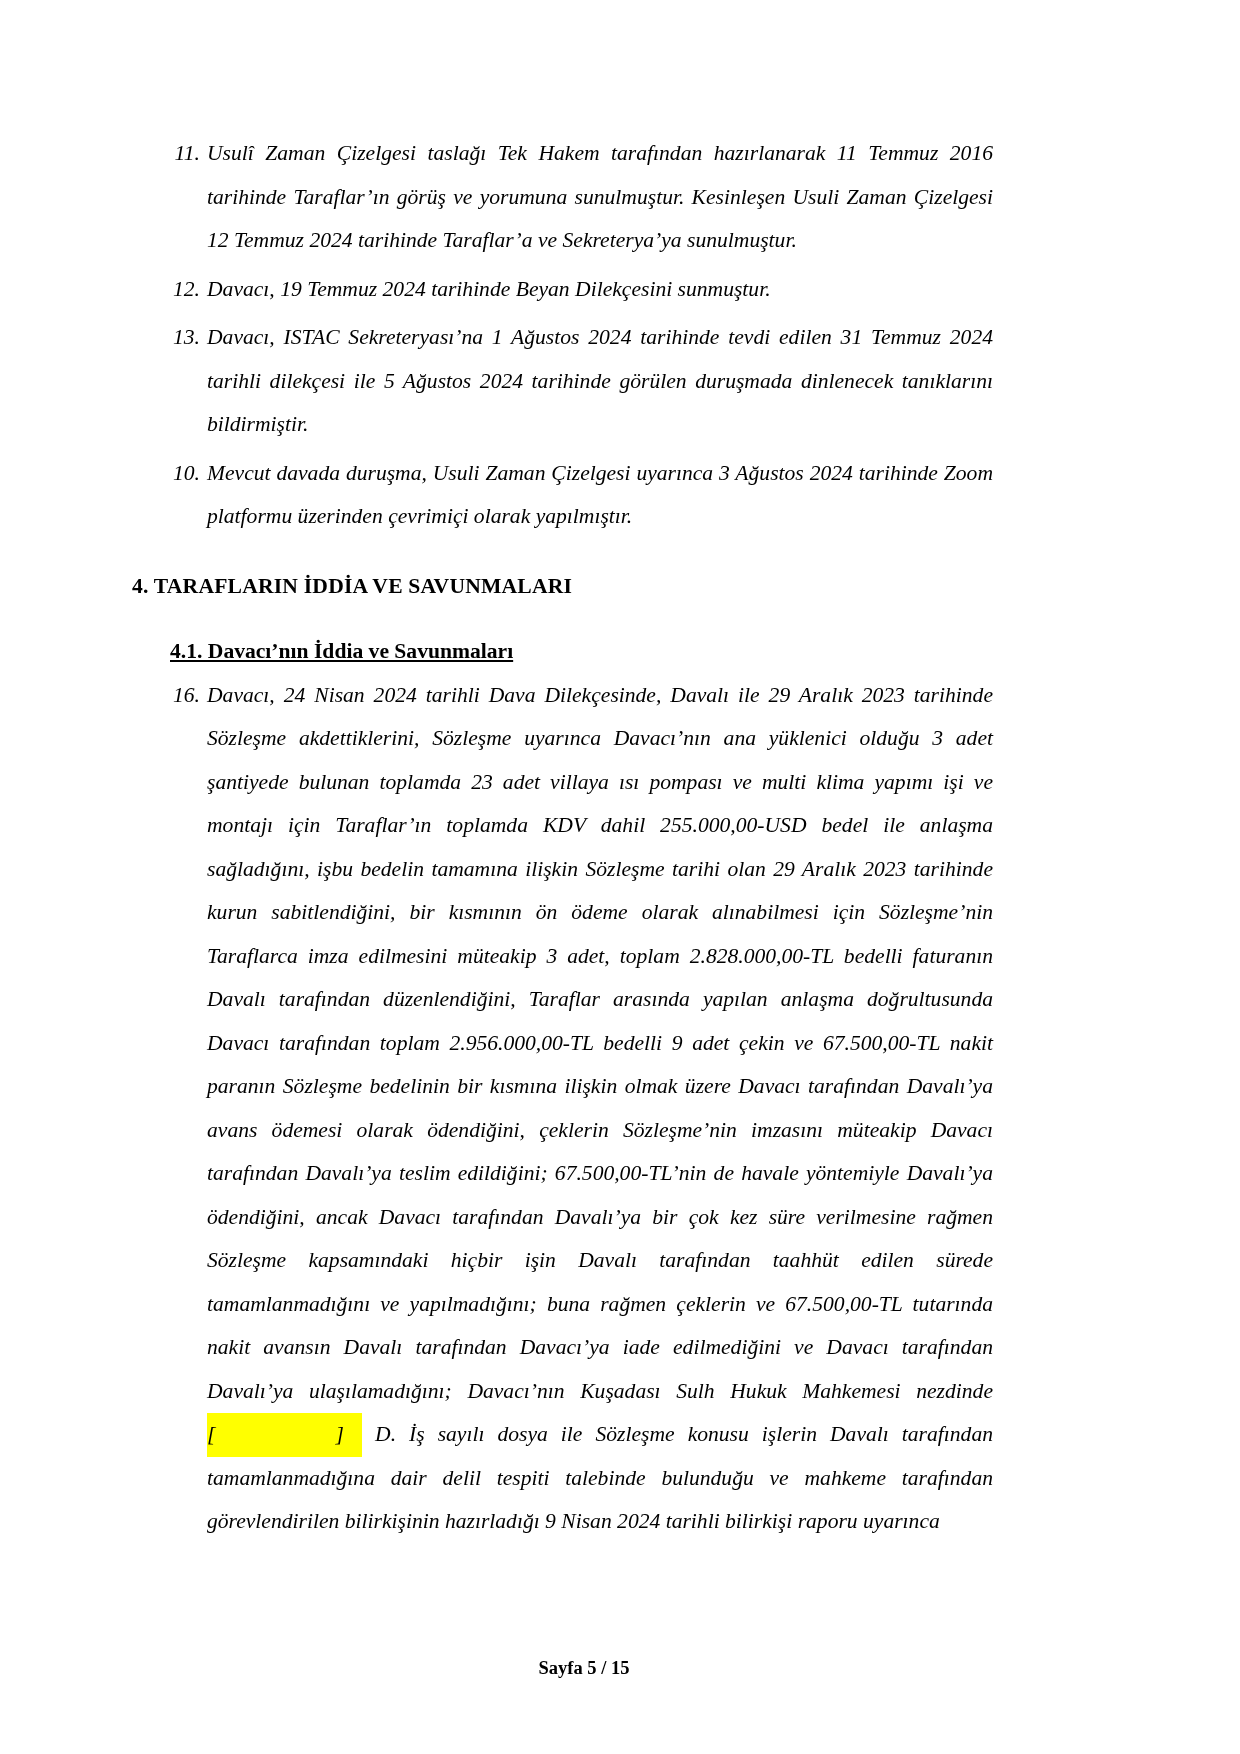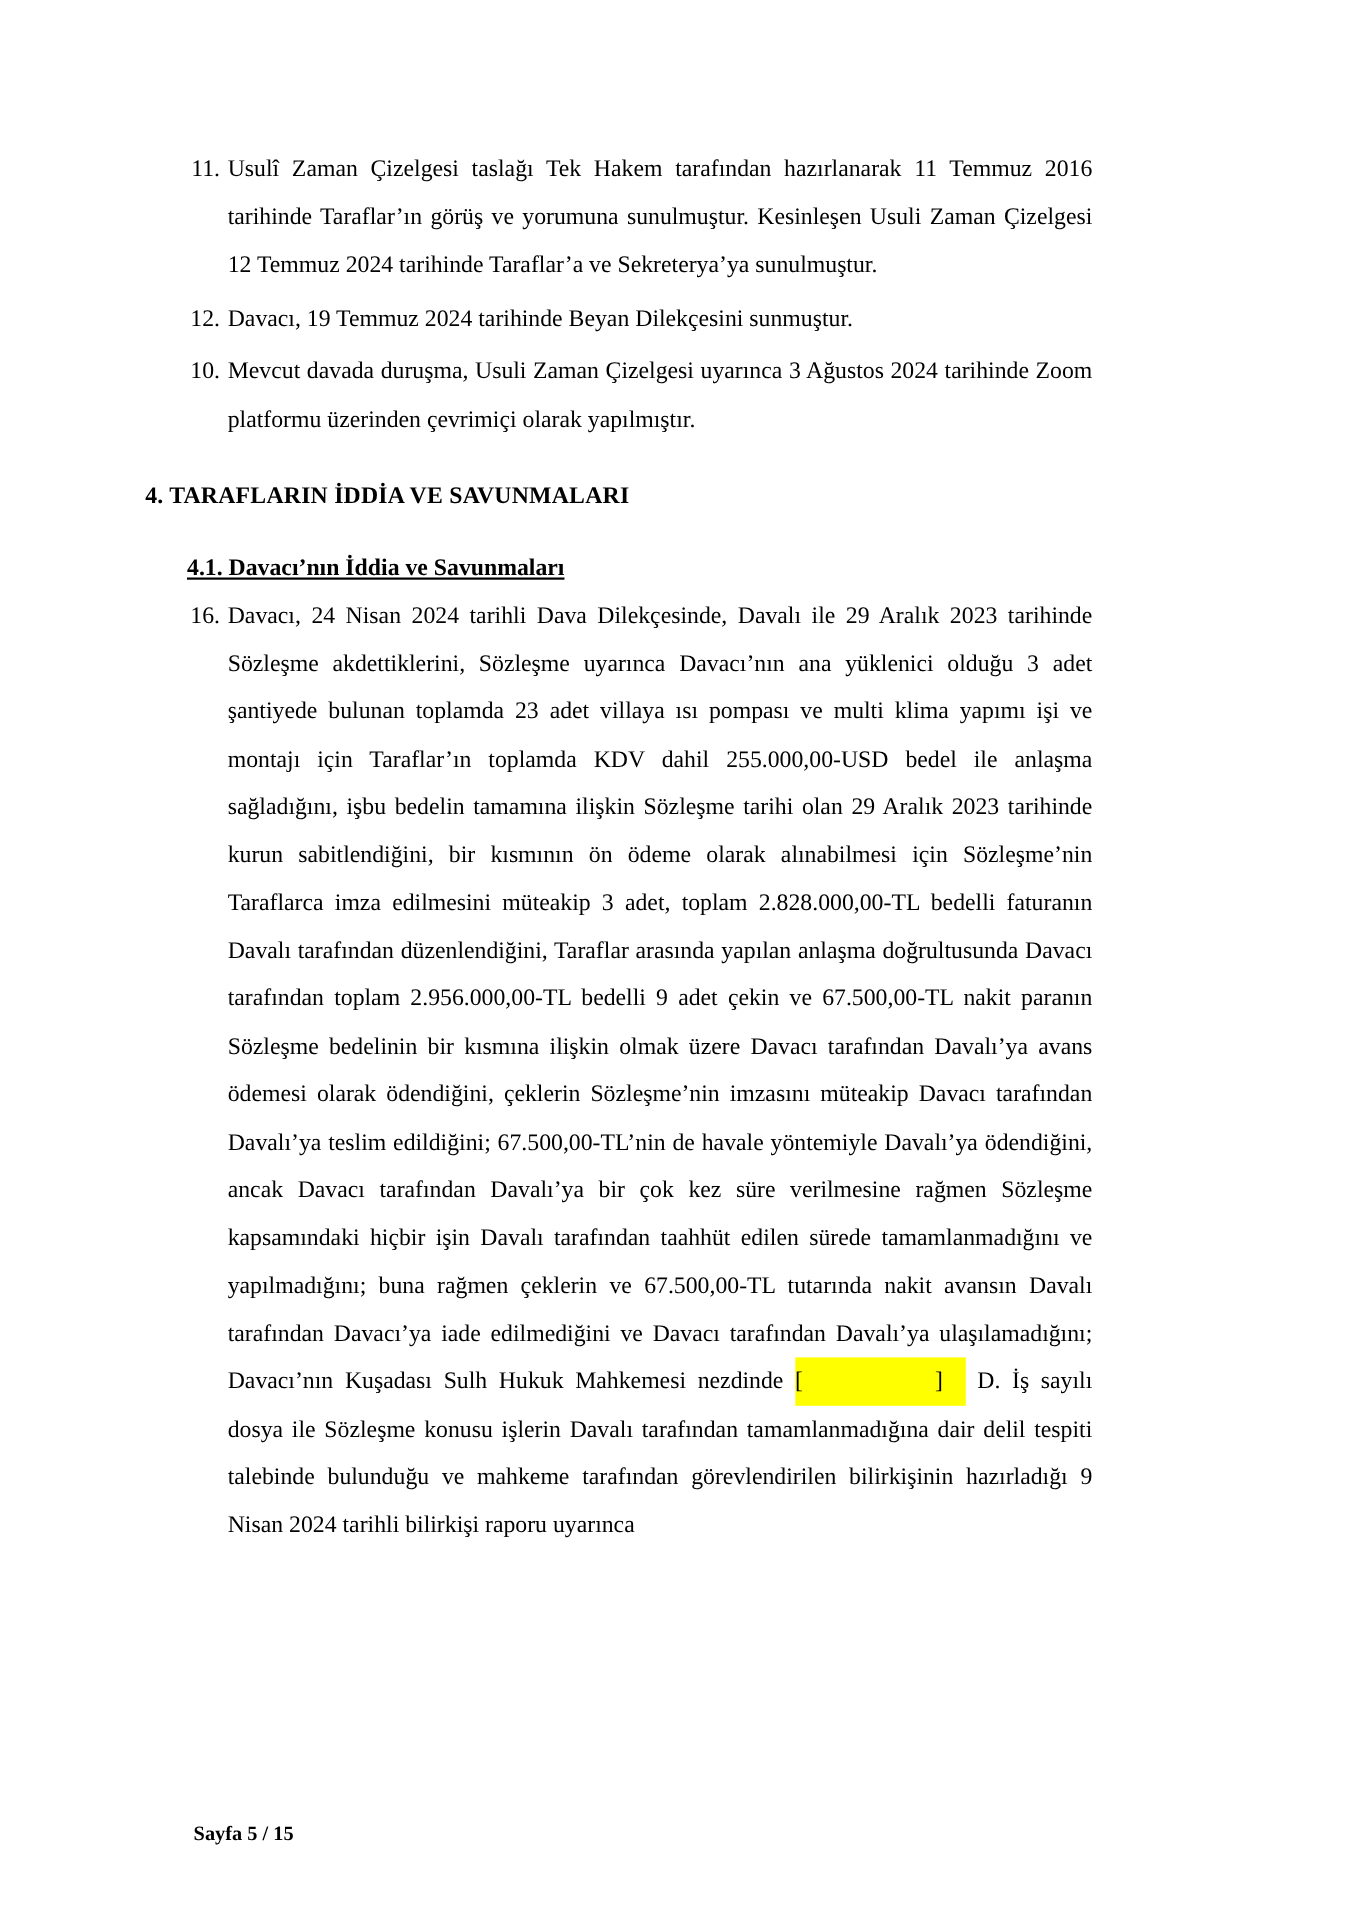--- a/index.html
+++ b/index.html
@@ -32,20 +32,21 @@
   ol.numlist > li {
     position: relative;
     padding-left: 47px;
     margin: 0 15px 5px 0;
     font-size: 21.6px;
     line-height: 43.5px;
     text-align: justify;
     text-justify: inter-word;
     -webkit-hyphens: none;
     hyphens: none;
+    font-style: italic;
   }
   ol.numlist > li .marker {
     position: absolute;
     left: 0;
     top: 0;
     width: 40px;
     text-align: right;
     font-size: 21.6px;
     line-height: 43.5px;
   }
@@ -76,43 +77,47 @@
   .redact {
     background: #ffff00;
     display: inline-block;
     min-width: 155px;
     text-align: left;
   }
   .redact .gap { display: inline-block; width: 120px; }
 
   .footer {
     position: absolute;
-    left: 176px;
+    left: 160px;
     right: 232px;
     bottom: 74px;
-    text-align: left;
+    text-align: center;
     font-size: 18.5px;
     font-weight: bold;
     line-height: 24px;
     font-family: "Liberation Serif", "DejaVu Serif", serif;
   }
 </style>
 </head>
 <body>
 
 <div class="page">
 
   <ol class="numlist">
     <li>
       <span class="marker">11.</span>
       <span class="li-body">Usulî Zaman Çizelgesi taslağı Tek Hakem tarafından hazırlanarak 11 Temmuz 2016 tarihinde Taraflar’ın görüş ve yorumuna sunulmuştur. Kesinleşen Usuli Zaman Çizelgesi 12 Temmuz 2024 tarihinde Taraflar’a ve Sekreterya’ya sunulmuştur.</span>
     </li>
     <li>
       <span class="marker">12.</span>
       <span class="li-body">Davacı, 19 Temmuz 2024 tarihinde Beyan Dilekçesini sunmuştur.</span>
+    </li>
+    <li>
+      <span class="marker">13.</span>
+      <span class="li-body">Davacı, ISTAC Sekreteryası’na 1 Ağustos 2024 tarihinde tevdi edilen 31 Temmuz 2024 tarihli dilekçesi ile 5 Ağustos 2024 tarihinde görülen duruşmada dinlenecek tanıklarını bildirmiştir.</span>
     </li>
     <li>
       <span class="marker">10.</span>
       <span class="li-body">Mevcut davada duruşma, Usuli Zaman Çizelgesi uyarınca 3 Ağustos 2024 tarihinde Zoom platformu üzerinden çevrimiçi olarak yapılmıştır.</span>
     </li>
   </ol>
 
   <h2 class="sec-head">4. TARAFLARIN İDDİA VE SAVUNMALARI</h2>
 
   <h3 class="sub-head">4.1. Davacı’nın İddia ve Savunmaları</h3>

